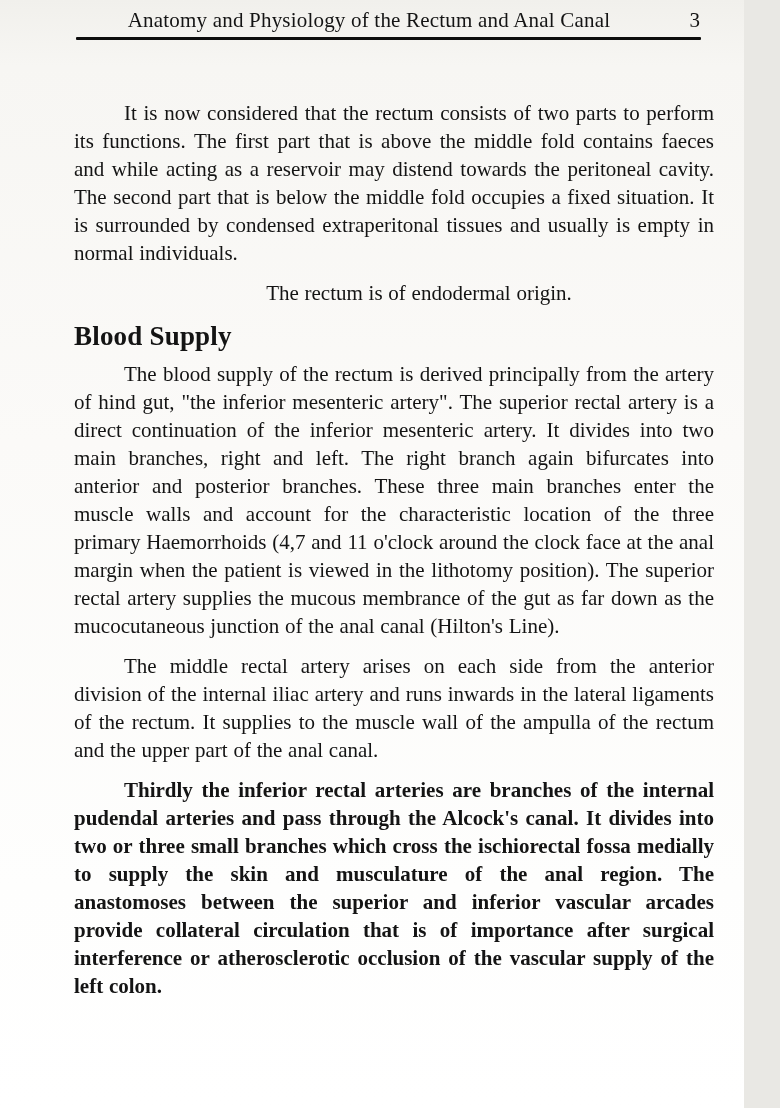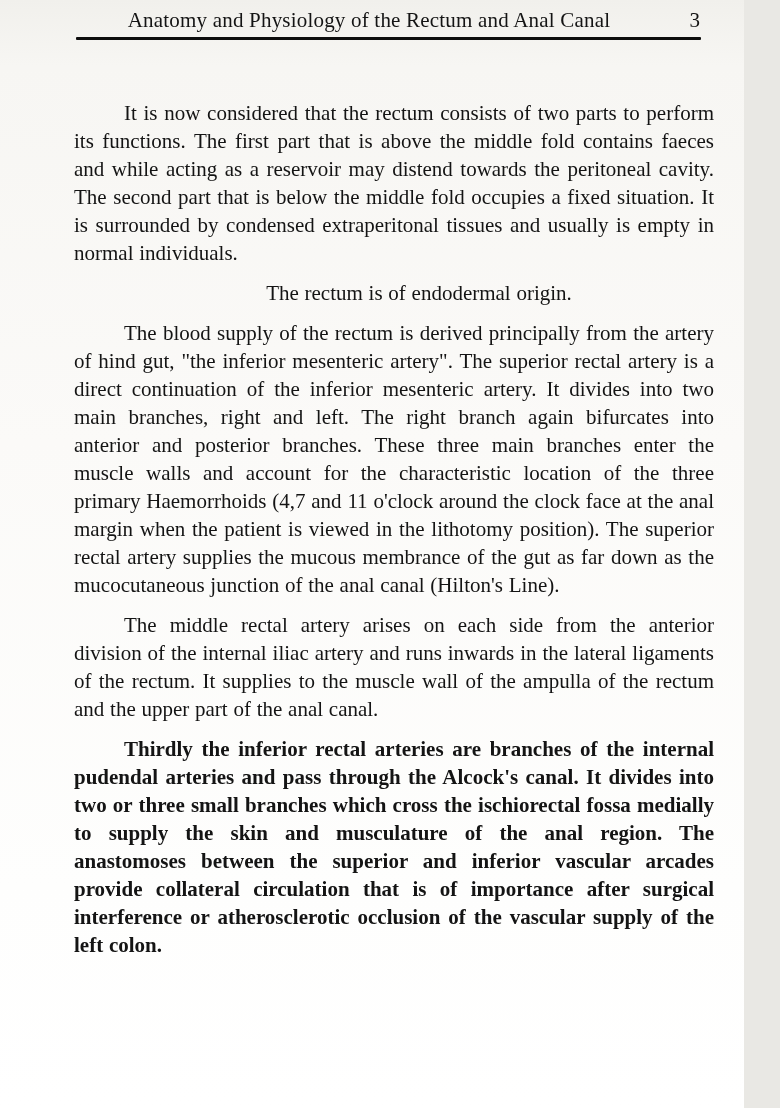--- a/index.html
+++ b/index.html
@@ -93,20 +93,21 @@
   </div>
 
   <div class="header-rule"></div>
 
   <div class="body-text">
     <p>It is now considered that the rectum consists of two parts to perform its functions. The first part that is above the middle fold contains faeces and while acting as a reservoir may distend towards the peritoneal cavity. The second part that is below the middle fold occupies a fixed situation. It is surrounded by condensed extraperitonal tissues and usually is empty in normal individuals.</p>
 
 
     <p class="no-justify">The rectum is of endodermal origin.</p>
 
+    <h2 class="section-heading">Blood Supply</h2>
 
     <p>The blood supply of the rectum is derived principally from the artery of hind gut, "the inferior mesenteric artery". The superior rectal artery is a direct continuation of the inferior mesenteric artery. It divides into two main branches, right and left. The right branch again bifurcates into anterior and posterior branches. These three main branches enter the muscle walls and account for the characteristic location of the three primary Haemorrhoids (4,7 and 11 o'clock around the clock face at the anal margin when the patient is viewed in the lithotomy position). The superior rectal artery supplies the mucous membrance of the gut as far down as the mucocutaneous junction of the anal canal (Hilton's Line).</p>
 
     <p>The middle rectal artery arises on each side from the anterior division of the internal iliac artery and runs inwards in the lateral ligaments of the rectum. It supplies to the muscle wall of the ampulla of the rectum and the upper part of the anal canal.</p>
 
     <p>Thirdly the inferior rectal arteries are branches of the internal pudendal arteries and pass through the Alcock's canal. It divides into two or three small branches which cross the ischiorectal fossa medially to supply the skin and musculature of the anal region. The anastomoses between the superior and inferior vascular arcades provide collateral circulation that is of importance after surgical interference or atherosclerotic occlusion of the vascular supply of the left colon.</p>
   </div>
 
 </div>
 

